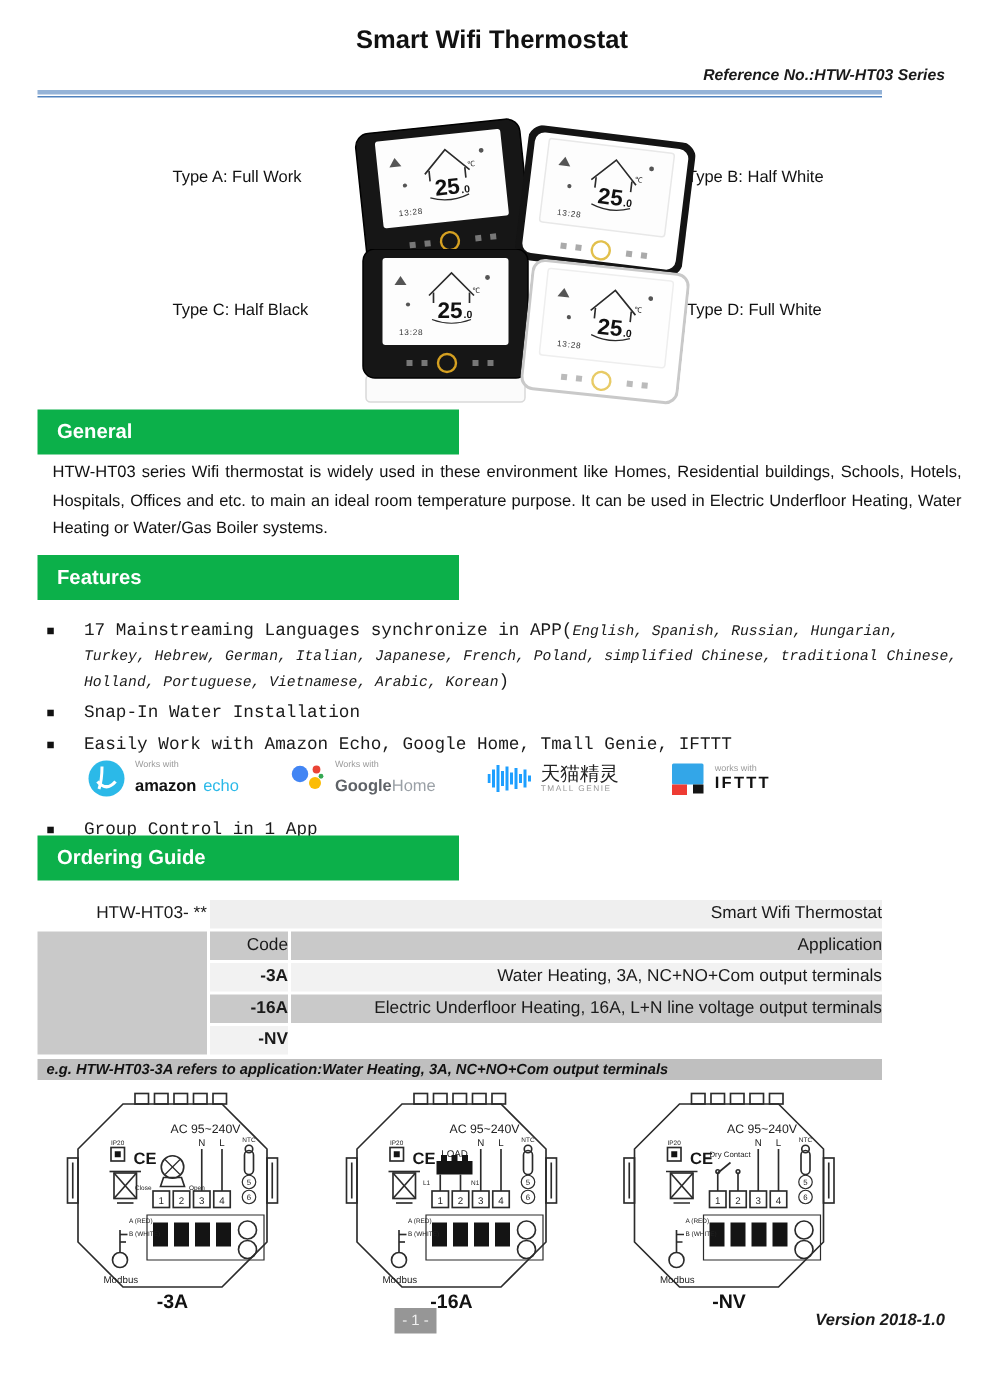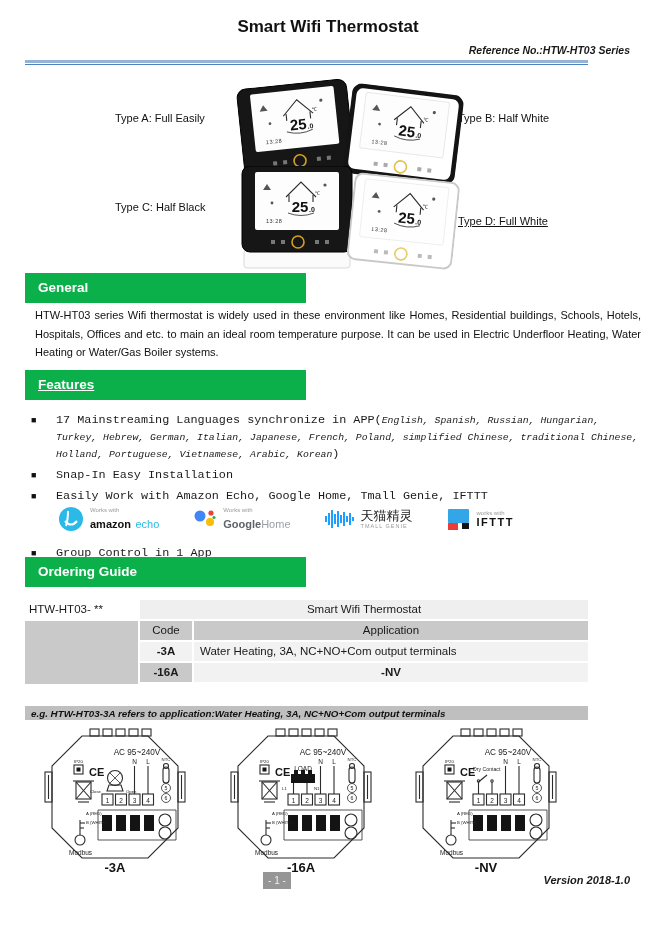--- a/index.html
+++ b/index.html
@@ -44,21 +44,21 @@
   .echo-b { font-size:11px; color:#2BB9E8; }
   .goog-a { font-size:11px; font-weight:bold; color:#5F6368; }
   .goog-b { font-size:11px; color:#9AA0A6;margin-top:36px; }
   .tmall-cn { font-size:13px; color:#222; }
   .tmall-sub { font-size:5.5px; color:#9a9a9a; letter-spacing:1px; }
   .ifttt-b { font-size:11px; font-weight:900; letter-spacing:1.5px; color:#111; }
 
   
   .otable { position:absolute; top:600px; left:25px; width:563px; display:grid;
             grid-template-columns:113px 52px 1fr; gap:2px; font-size:11.5px; }
-  .otable > div { height:19px; line-height:19px; }
+  .otable > div { height:19px; line-height:19px;text-align:right; }
   .c-model { background:#fff; padding-left:4px; }
   .c-prod { grid-column:2/4; background:#EFEFEF; text-align:center; }
   .c-span { grid-row:2/6; background:#C9C9C9; height:auto !important; }
   .c-hdr { background:#C9C9C9; text-align:center; }
   .c-code { text-align:center; font-weight:bold; }
   .c-app { padding-left:6px; }
   .row-light { background:#F2F2F2; }
   .row-gray { background:#C9C9C9; }
   .example-bar { position:absolute; top:706px; left:25px; width:557px; height:14px; background:#BFBFBF;
                  font-size:9.8px; font-weight:bold; font-style:italic; line-height:16px; padding-left:6px; color:#111; }
@@ -110,24 +110,24 @@
     </defs>
   </svg>
 
   <div class="doc-title">Smart Wifi Thermostat</div>
   <div class="doc-ref">Reference No.:HTW-HT03 Series</div>
   <div class="rule">
     <div class="rule-thick"></div>
     <div class="rule-thin"></div>
   </div>
 
-  <div class="plabel" style="left:115px; top:112px;">Type A: Full Easily</div>
+  <div class="plabel" style="left:115px; top:112px;">Type A: Full Work</div>
   <div class="plabel" style="left:458px; top:112px;">Type B: Half White</div>
   <div class="plabel" style="left:115px; top:201px;">Type C: Half Black</div>
-  <div class="plabel" style="left:458px; top:215px;text-decoration:underline;">Type D: Full White</div>
+  <div class="plabel" style="left:458px; top:201px;">Type D: Full White</div>
 
   <div class="device rot-a" style="left:240px; top:83px;">
     <svg width="112" height="94" viewBox="0 0 112 94">
       <rect x="1" y="1" width="110" height="88" rx="9" fill="#161616" stroke="#000"></rect>
       <rect x="14" y="7" width="84" height="58" rx="2" fill="#FDFDFD"></rect>
       <use href="#scr" transform="translate(14,7)"></use>
       <g fill="#777">
           <rect x="30" y="76" width="4" height="4"></rect>
           <rect x="40" y="76" width="4" height="4"></rect>
           <rect x="74" y="76" width="4" height="4"></rect>
@@ -176,24 +176,24 @@
           <rect x="71" y="75" width="4" height="4"></rect>
           <rect x="81" y="75" width="4" height="4"></rect>
         </g>
       <circle cx="54" cy="77" r="6" fill="none" stroke="#E8CB66" stroke-width="1.6"></circle>
     </svg>
   </div>
 
   <div class="banner" style="top:273px;">General</div>
   <div class="para" style="top:306px;">HTW-HT03 series Wifi thermostat is widely used in these environment like Homes, Residential buildings, Schools, Hotels, Hospitals, Offices and etc. to main an ideal room temperature purpose. It can be used in Electric Underfloor Heating, Water Heating or Water/Gas Boiler systems.</div>
 
-  <div class="banner" style="top:370px;text-decoration:underline;">Features</div>
+  <div class="banner" style="top:370px;">Features</div>
   <ul class="bullets" style="top:408px;">
     <li><span>17 Mainstreaming Languages synchronize in APP(</span><span class="langs">English, Spanish, Russian, Hungarian, Turkey, Hebrew, German, Italian, Japanese, French, Poland, simplified Chinese, traditional Chinese, Holland, Portuguese, Vietnamese, Arabic, Korean</span><span>)</span></li>
-    <li>Snap-In Easy Installation</li>
+    <li>Snap-In Water Installation</li>
     <li>Easily Work with Amazon Echo, Google Home, Tmall Genie, IFTTT</li>
   </ul>
 
   <div class="logo-row">
     <div class="logo">
       <svg width="26" height="26" viewBox="0 0 26 26">
         <circle cx="13" cy="13" r="12" fill="#2BB9E8"></circle>
         <path d="M7,15 Q13,22 19,15" stroke="#fff" stroke-width="2.2" fill="none"></path>
         <path d="M10,5 Q10,14 8,20" stroke="#fff" stroke-width="2" fill="none"></path>
       </svg>
@@ -255,20 +255,21 @@
 
   <div class="otable">
     <div class="c-model">HTW-HT03- **</div>
     <div class="c-prod">Smart Wifi Thermostat</div>
     <div class="c-span"></div>
     <div class="c-hdr">Code</div>
     <div class="c-hdr">Application</div>
     <div class="c-code row-light">-3A</div>
     <div class="c-app row-light">Water Heating, 3A, NC+NO+Com output terminals</div>
     <div class="c-code row-gray">-16A</div>
+    <div class="c-app row-gray">Electric Underfloor Heating, 16A, L+N line voltage output terminals</div>
     <div class="c-code row-light">-NV</div>
   </div>
   <div class="example-bar">e.g. HTW-HT03-3A refers to application:Water Heating, 3A, NC+NO+Com output terminals</div>
 
   <svg class="wd" style="left:40px; top:724px;" viewBox="0 0 150 150">
     <path class="ln" d="M42,12 H108 L138,42 V104 L108,134 H42 L12,104 V42 Z"></path>
     <g class="ln">
         <rect x="50" y="5" width="9" height="7"></rect>
         <rect x="63" y="5" width="9" height="7"></rect>
         <rect x="76" y="5" width="9" height="7"></rect>

